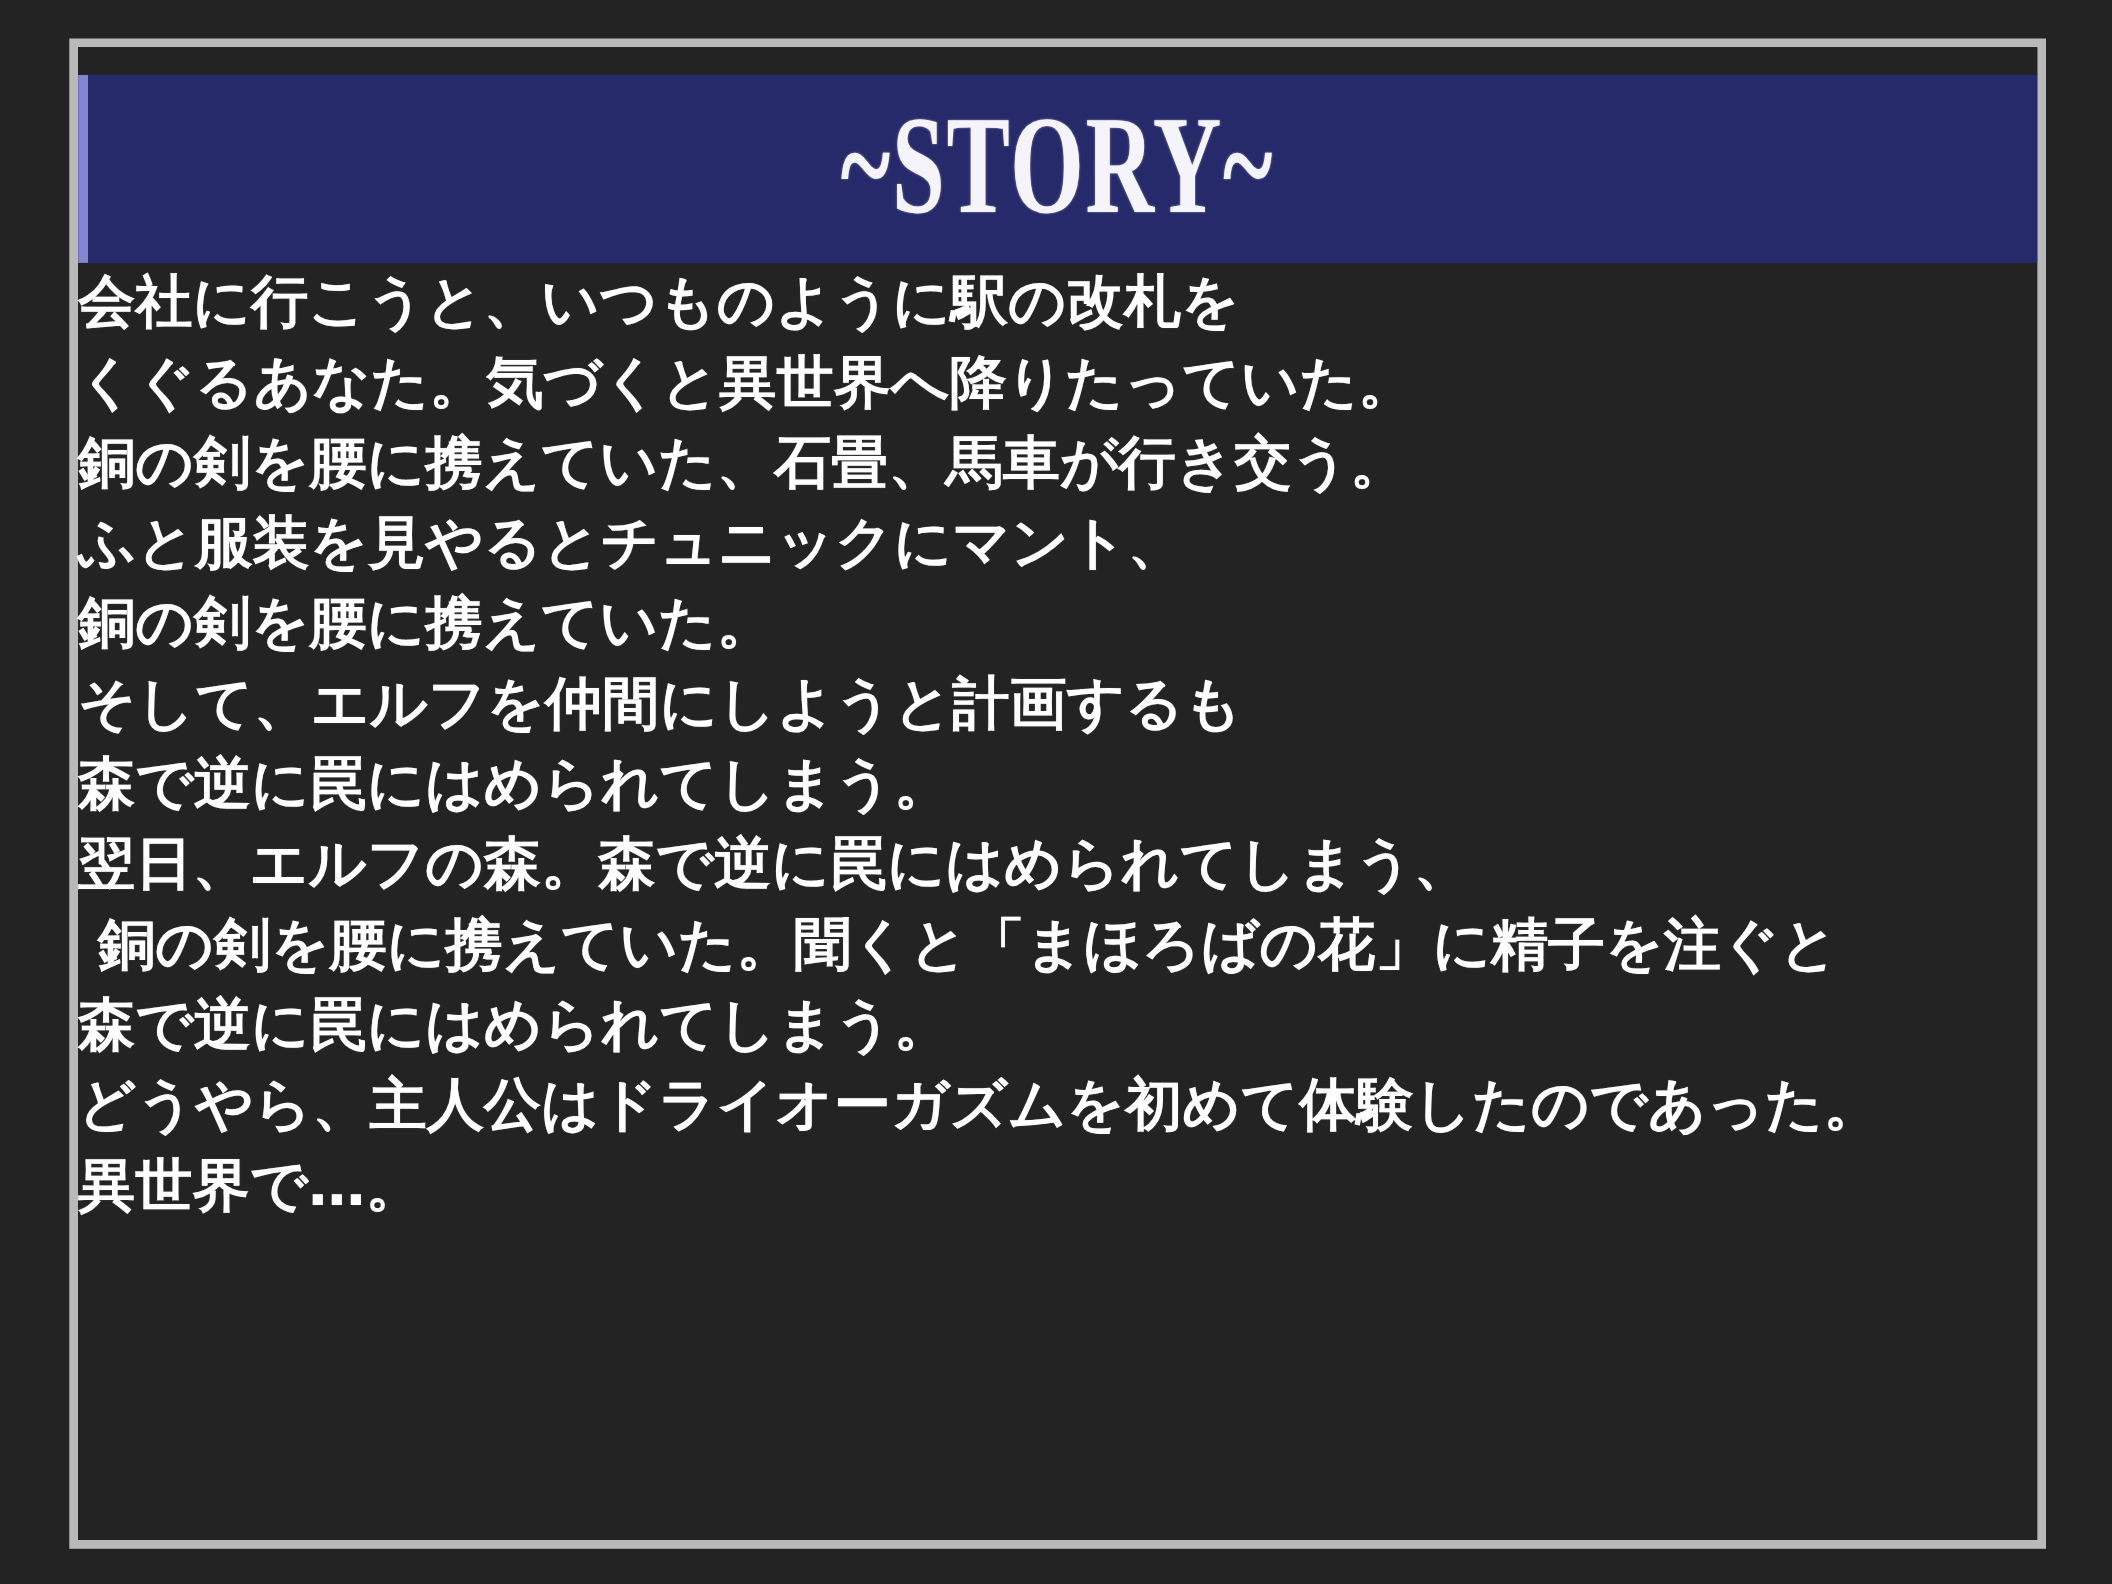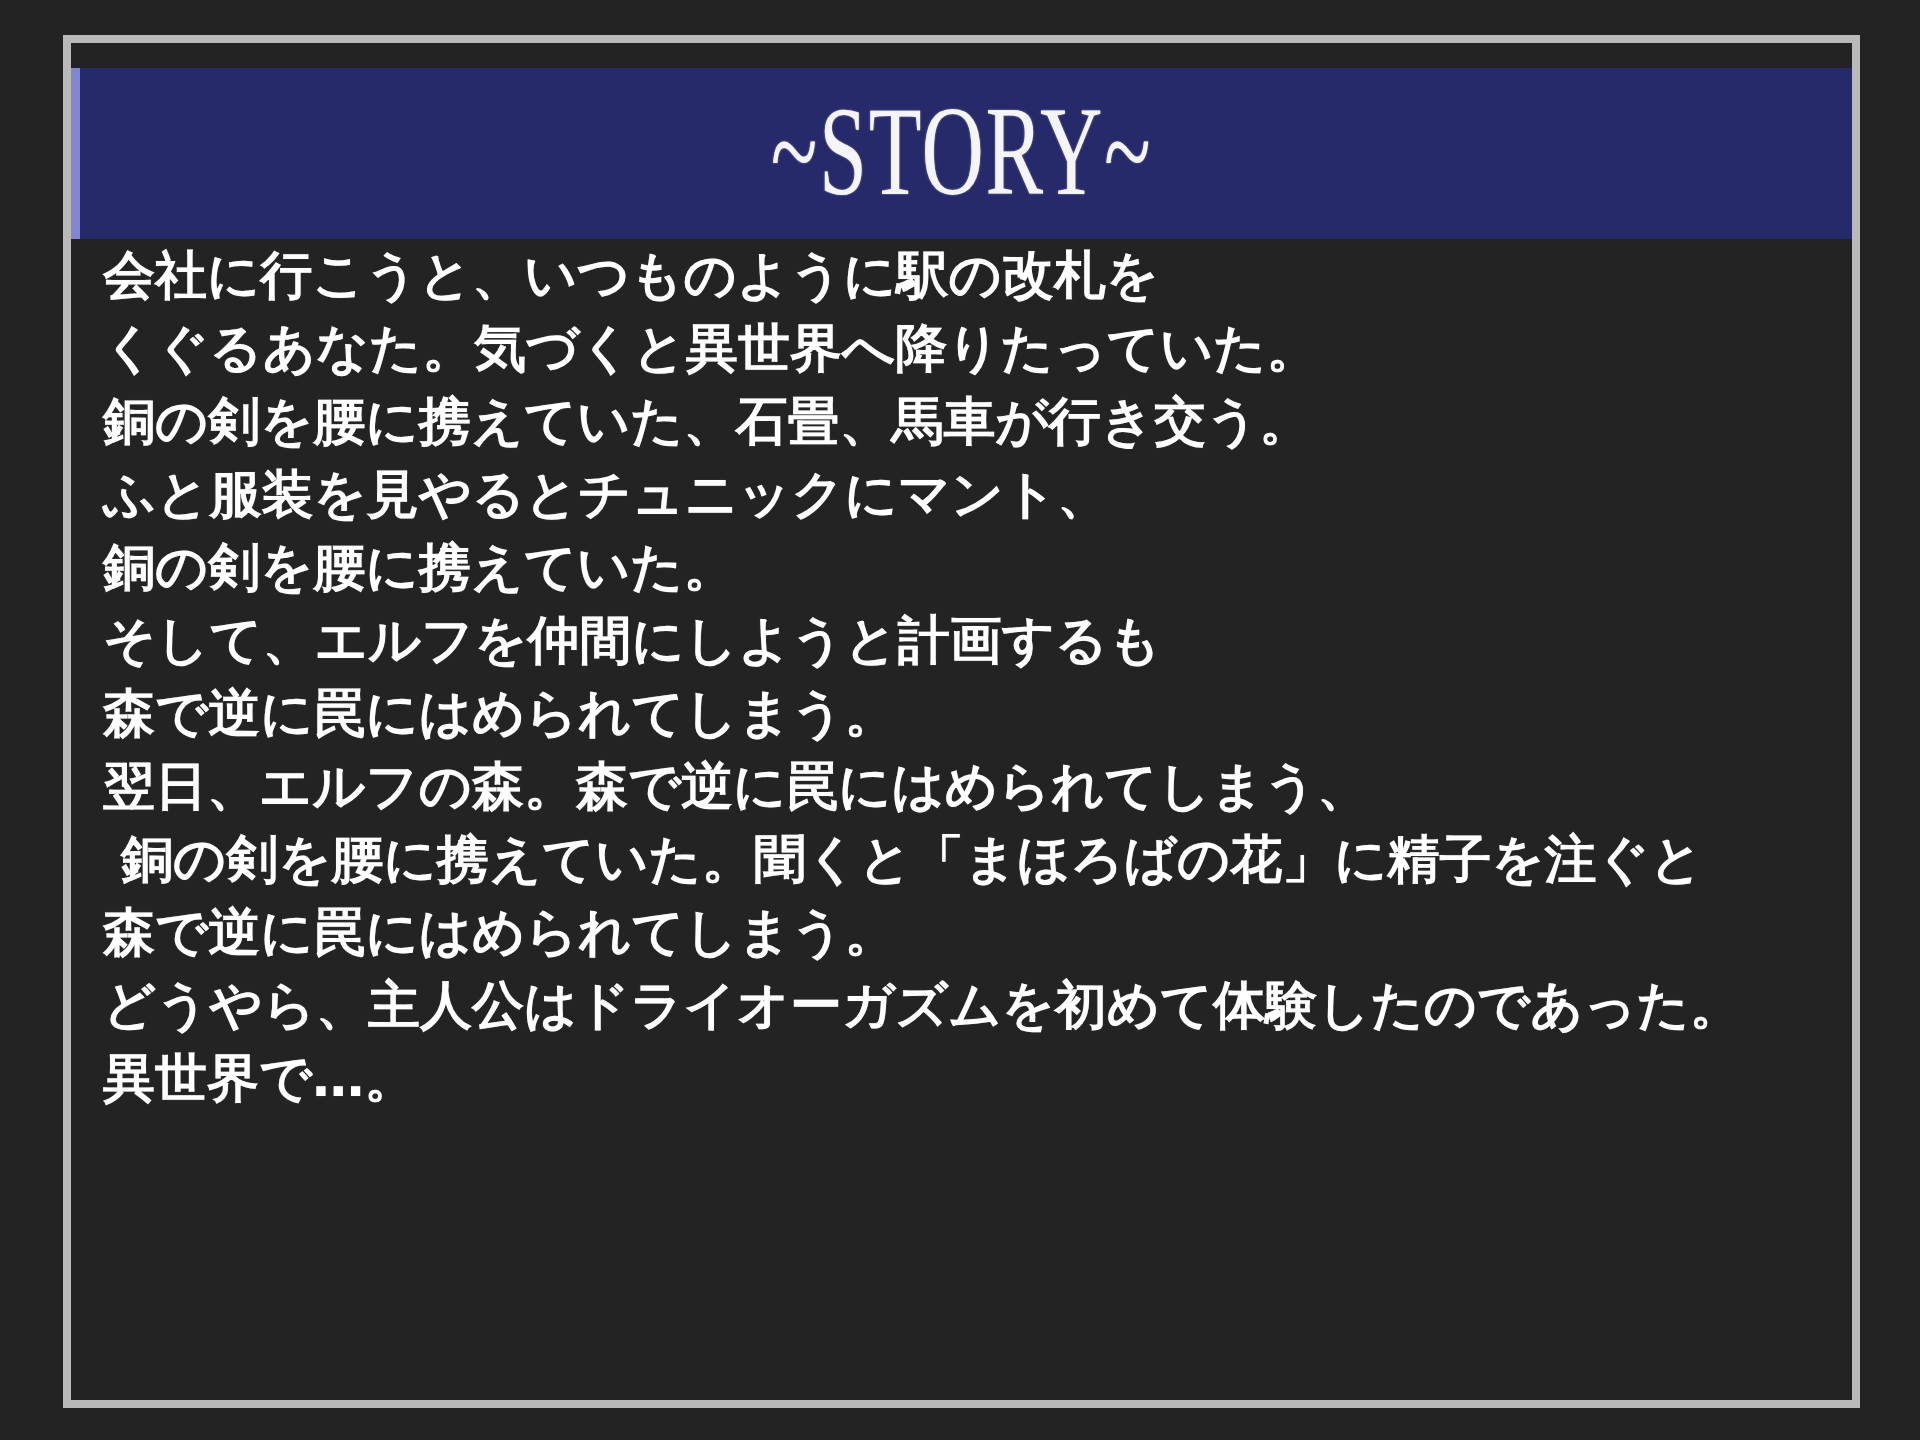--- a/index.html
+++ b/index.html
@@ -80,21 +80,21 @@
     position: absolute;
     left: 0;
     right: 0;
     top: 50%;
     transform: translateY(-52%);
     text-align: center;
     color: #f4f4fa;
     font-family: "Liberation Serif", "DejaVu Serif", serif;
     font-size: 108px;
     line-height: 1;
-    font-weight: 400;
+    font-weight: 700;
     letter-spacing: 2px;
     transform-origin: center;
     white-space: nowrap;
     text-shadow: 0 0 2px rgba(255,255,255,0.55);
   }
   #banner-title .tt {
     display: inline-block;
     transform: scaleX(0.80) scaleY(1.18);
   }
 
@@ -106,21 +106,20 @@
     width: 100%;
     color: #ffffff;
     font-family: "DejaVu Sans", "Liberation Sans", sans-serif;
     font-size: 52px;
     font-weight: 700;
     line-height: 73px;
     white-space: nowrap;
     overflow: visible;
     letter-spacing: 0px;
     text-shadow: 0 0 1px rgba(255,255,255,0.35);
-    padding-left: 32px;
   }
   #story-body .line {
     display: block;
     height: 73px;
     white-space: pre;
     overflow: visible;
   }
 </style>
 </head>
 <body>

